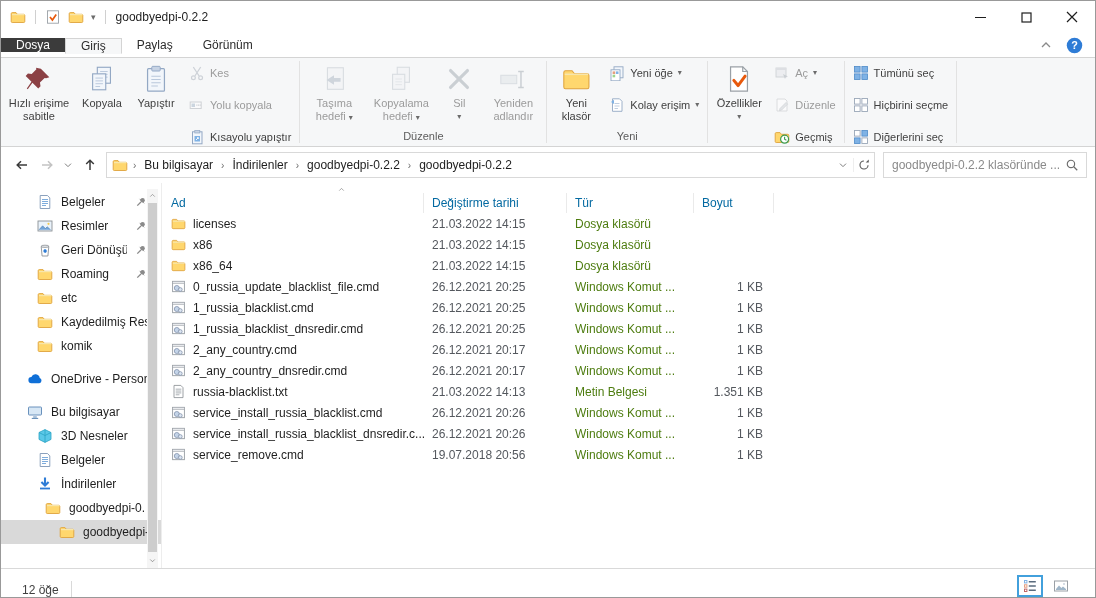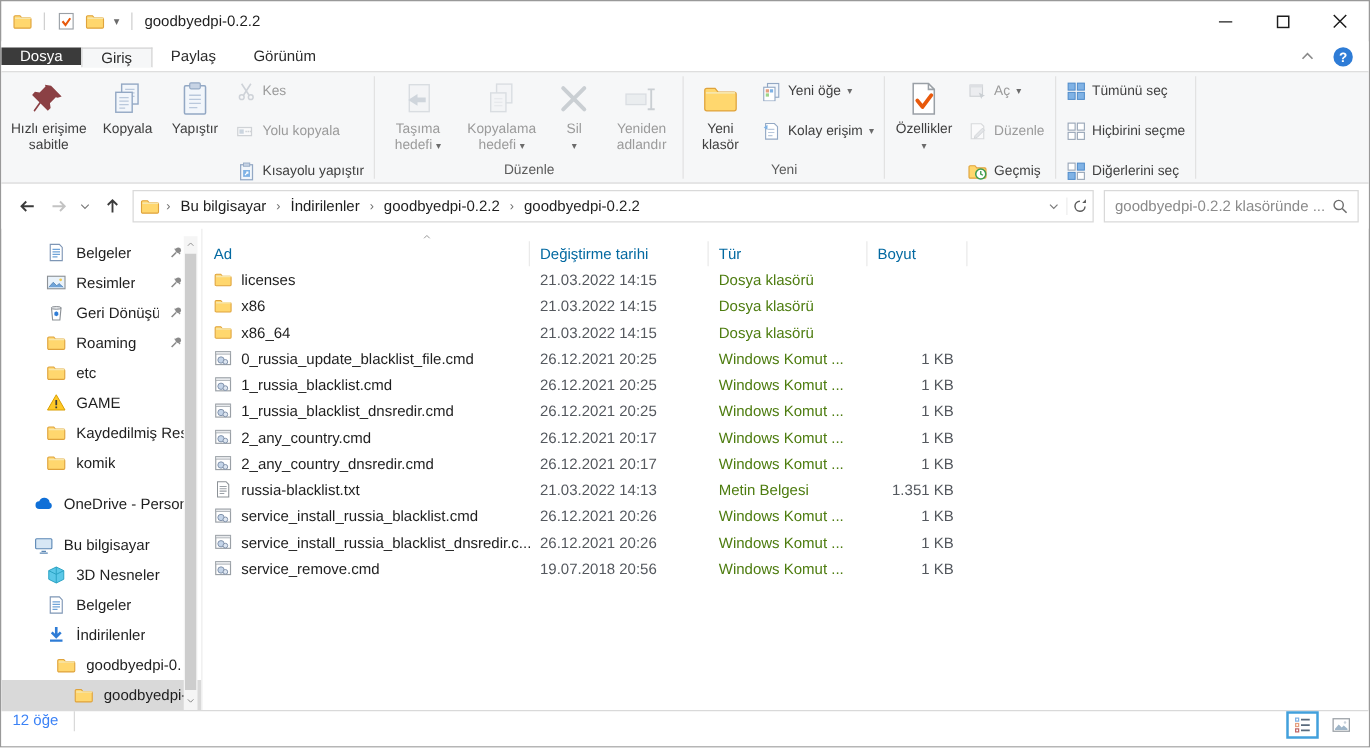--- a/index.html
+++ b/index.html
@@ -80,21 +80,21 @@
   .hc-type{width:127px}
   .hc-size{width:80px}
   .sortcaret{position:absolute;left:174px;top:-2px}
   .frow{height:21px;display:flex;align-items:center}
   .fc-name{width:262px;display:flex;align-items:center;gap:7px;padding-left:9px;box-sizing:border-box;overflow:hidden;white-space:nowrap}
   .fc-date{width:143px;color:#54585e;padding-left:8px;box-sizing:border-box}
   .fc-type{width:127px;color:#4d7c0f;padding-left:8px;box-sizing:border-box}
   .fc-size{width:80px;text-align:right;padding-right:11px;box-sizing:border-box;color:#54585e}
 
   
-  .statusbar{height:28px;flex:0 0 28px;border-top:1px solid #d9d9d9;display:flex;align-items:flex-start;padding:0 9px;color:#3b82f6;background:#fff}
+  .statusbar{height:28px;flex:0 0 28px;border-top:1px solid #d9d9d9;display:flex;align-items:flex-end;padding:0 21px;color:#404040;background:#fff}
   .sb-sep{width:1px;height:16px;background:#d9d9d9;margin-left:12px}
   .sb-views{margin-left:auto;display:flex;gap:5px;align-items:center}
   .vbtn{width:26px;height:22px;display:flex;align-items:center;justify-content:center;box-sizing:border-box}
   .vbtn.active{border:2px solid #42a0dc;background:#fff}
 </style>
 </head>
 <body>
 
 <svg width="0" height="0" style="position:absolute">
 <defs>
@@ -626,26 +626,20 @@
           </svg>
       </div>
       <div class="sitem l1">
         <svg class="ic16">
             <use href="#s-folder"></use>
           </svg>
         <span class="lbl">etc</span>
       </div>
       <div class="sitem l1">
         <svg class="ic16">
-            <use href="#s-warning"></use>
-          </svg>
-        <span class="lbl">GAME</span>
-      </div>
-      <div class="sitem l1">
-        <svg class="ic16">
             <use href="#s-folder"></use>
           </svg>
         <span class="lbl">Kaydedilmiş Res</span>
       </div>
       <div class="sitem l1">
         <svg class="ic16">
             <use href="#s-folder"></use>
           </svg>
         <span class="lbl">komik</span>
       </div>

